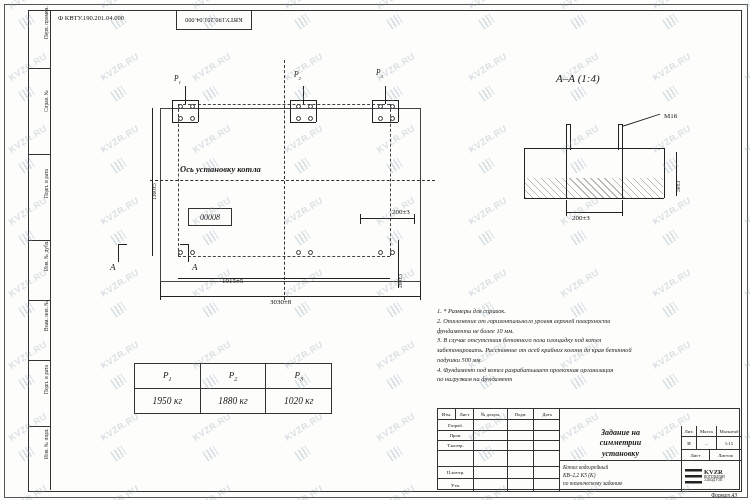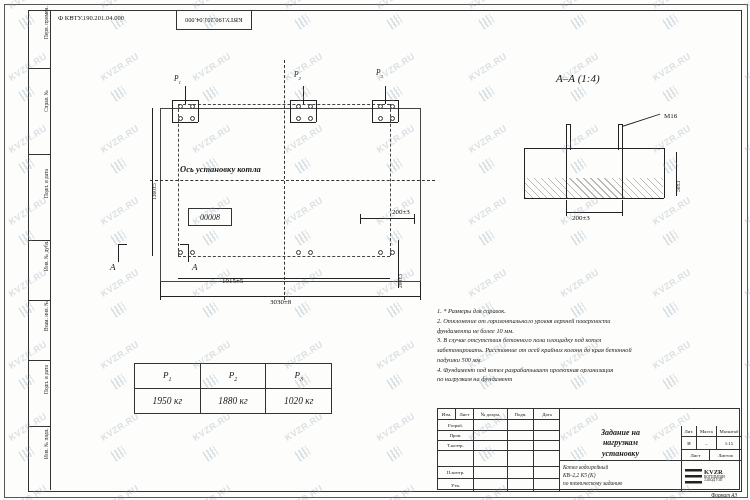--- a/index.html
+++ b/index.html
@@ -323,21 +323,21 @@
         <div class="tb-cell" style="left:70px;width:26px;"></div>
         <div class="tb-cell" style="left:96px;width:26px;border-right:none;"></div>
       </div>
     </div>
 
     <div class="tb-r">
 
       <div class="tb-task">
         <div>
           <div>Задание на</div>
-          <div>нагрузкам</div>
+          <div>симметрии</div>
           <div>установку</div>
         </div>
       </div>
 
       <div class="tb-sub">
         <div>Котел водогрейный</div>
         <div>КВ–2,2 К5 (К)</div>
         <div>по техническому заданию</div>
       </div>
 

